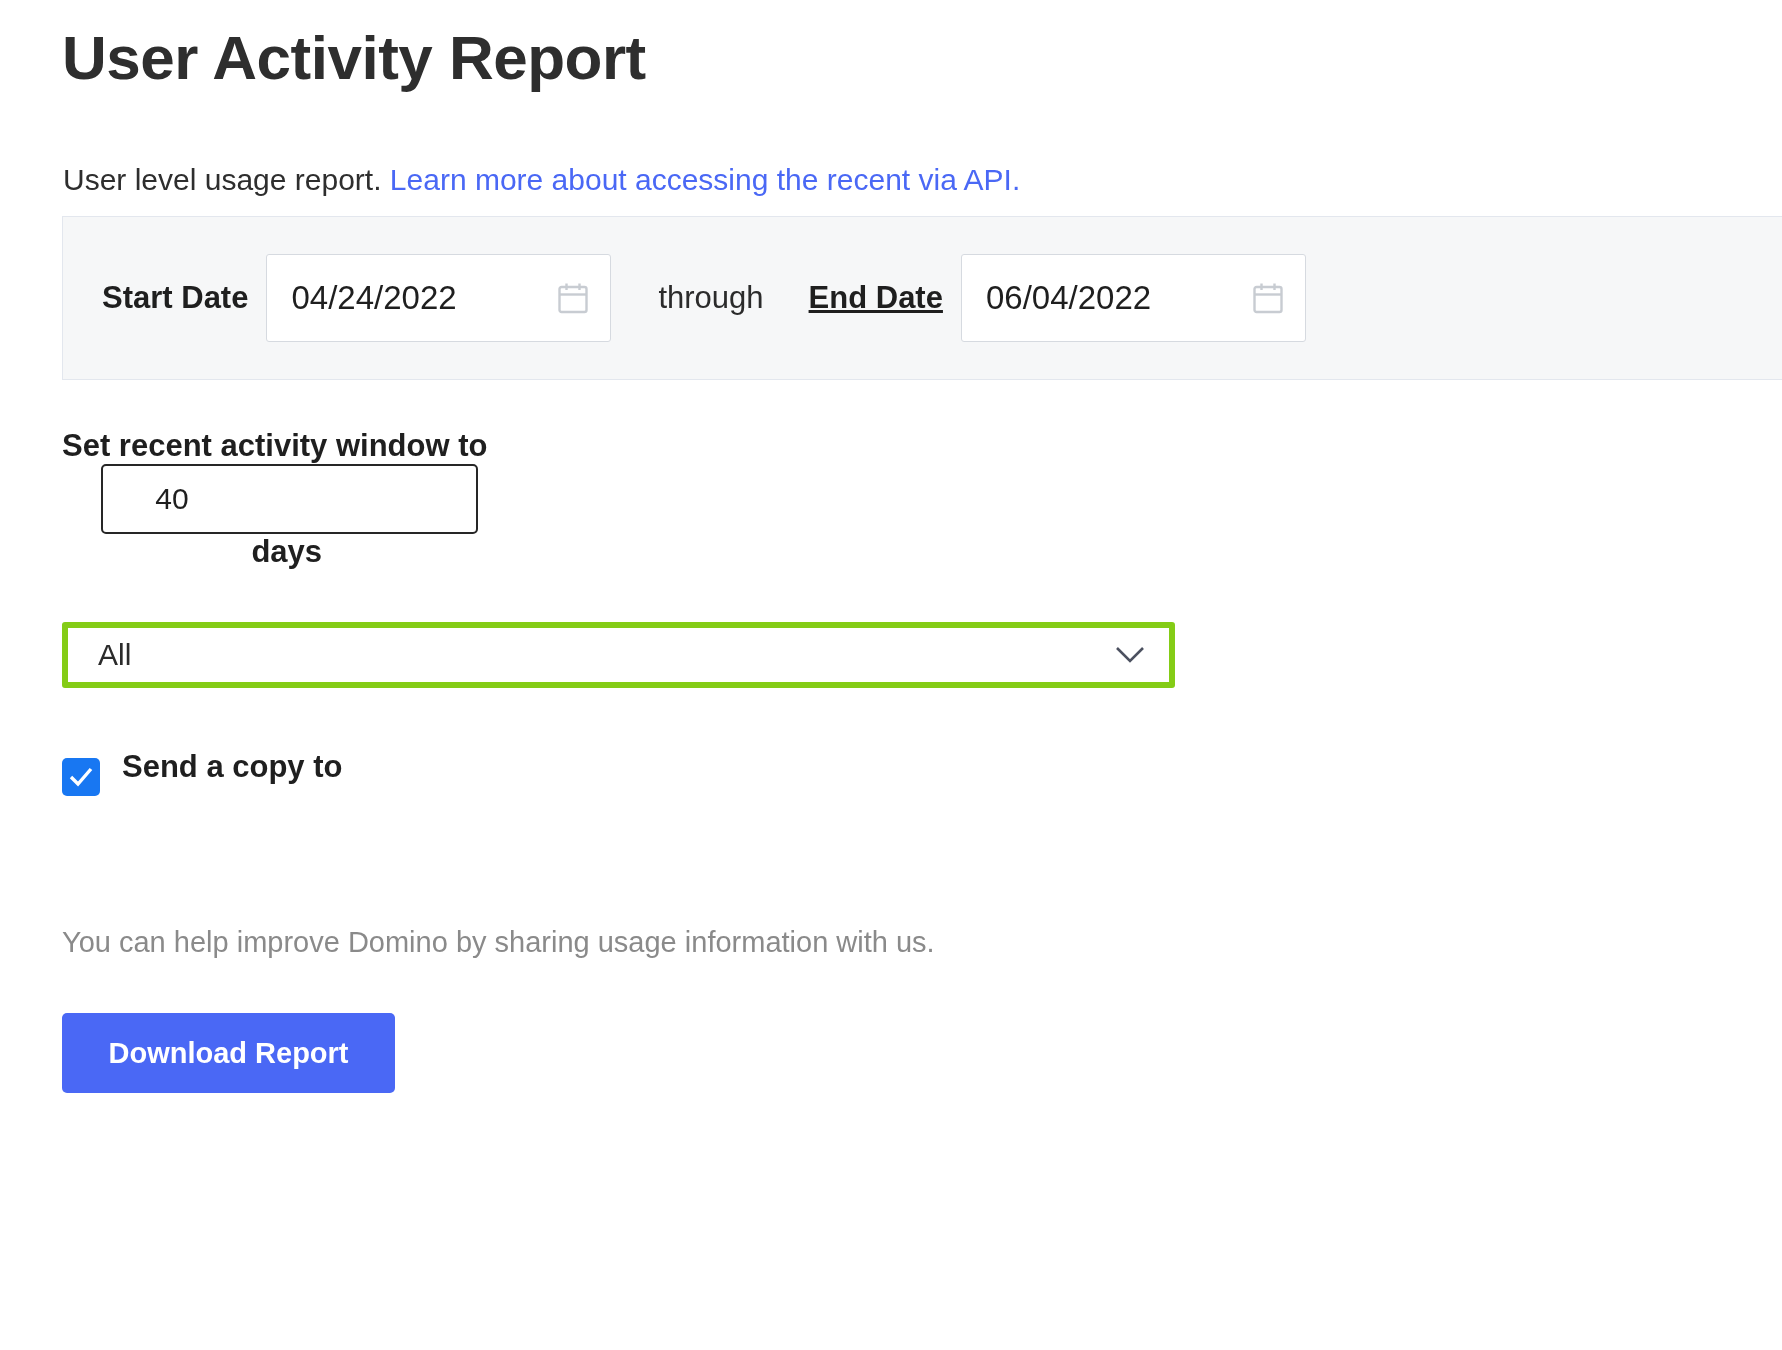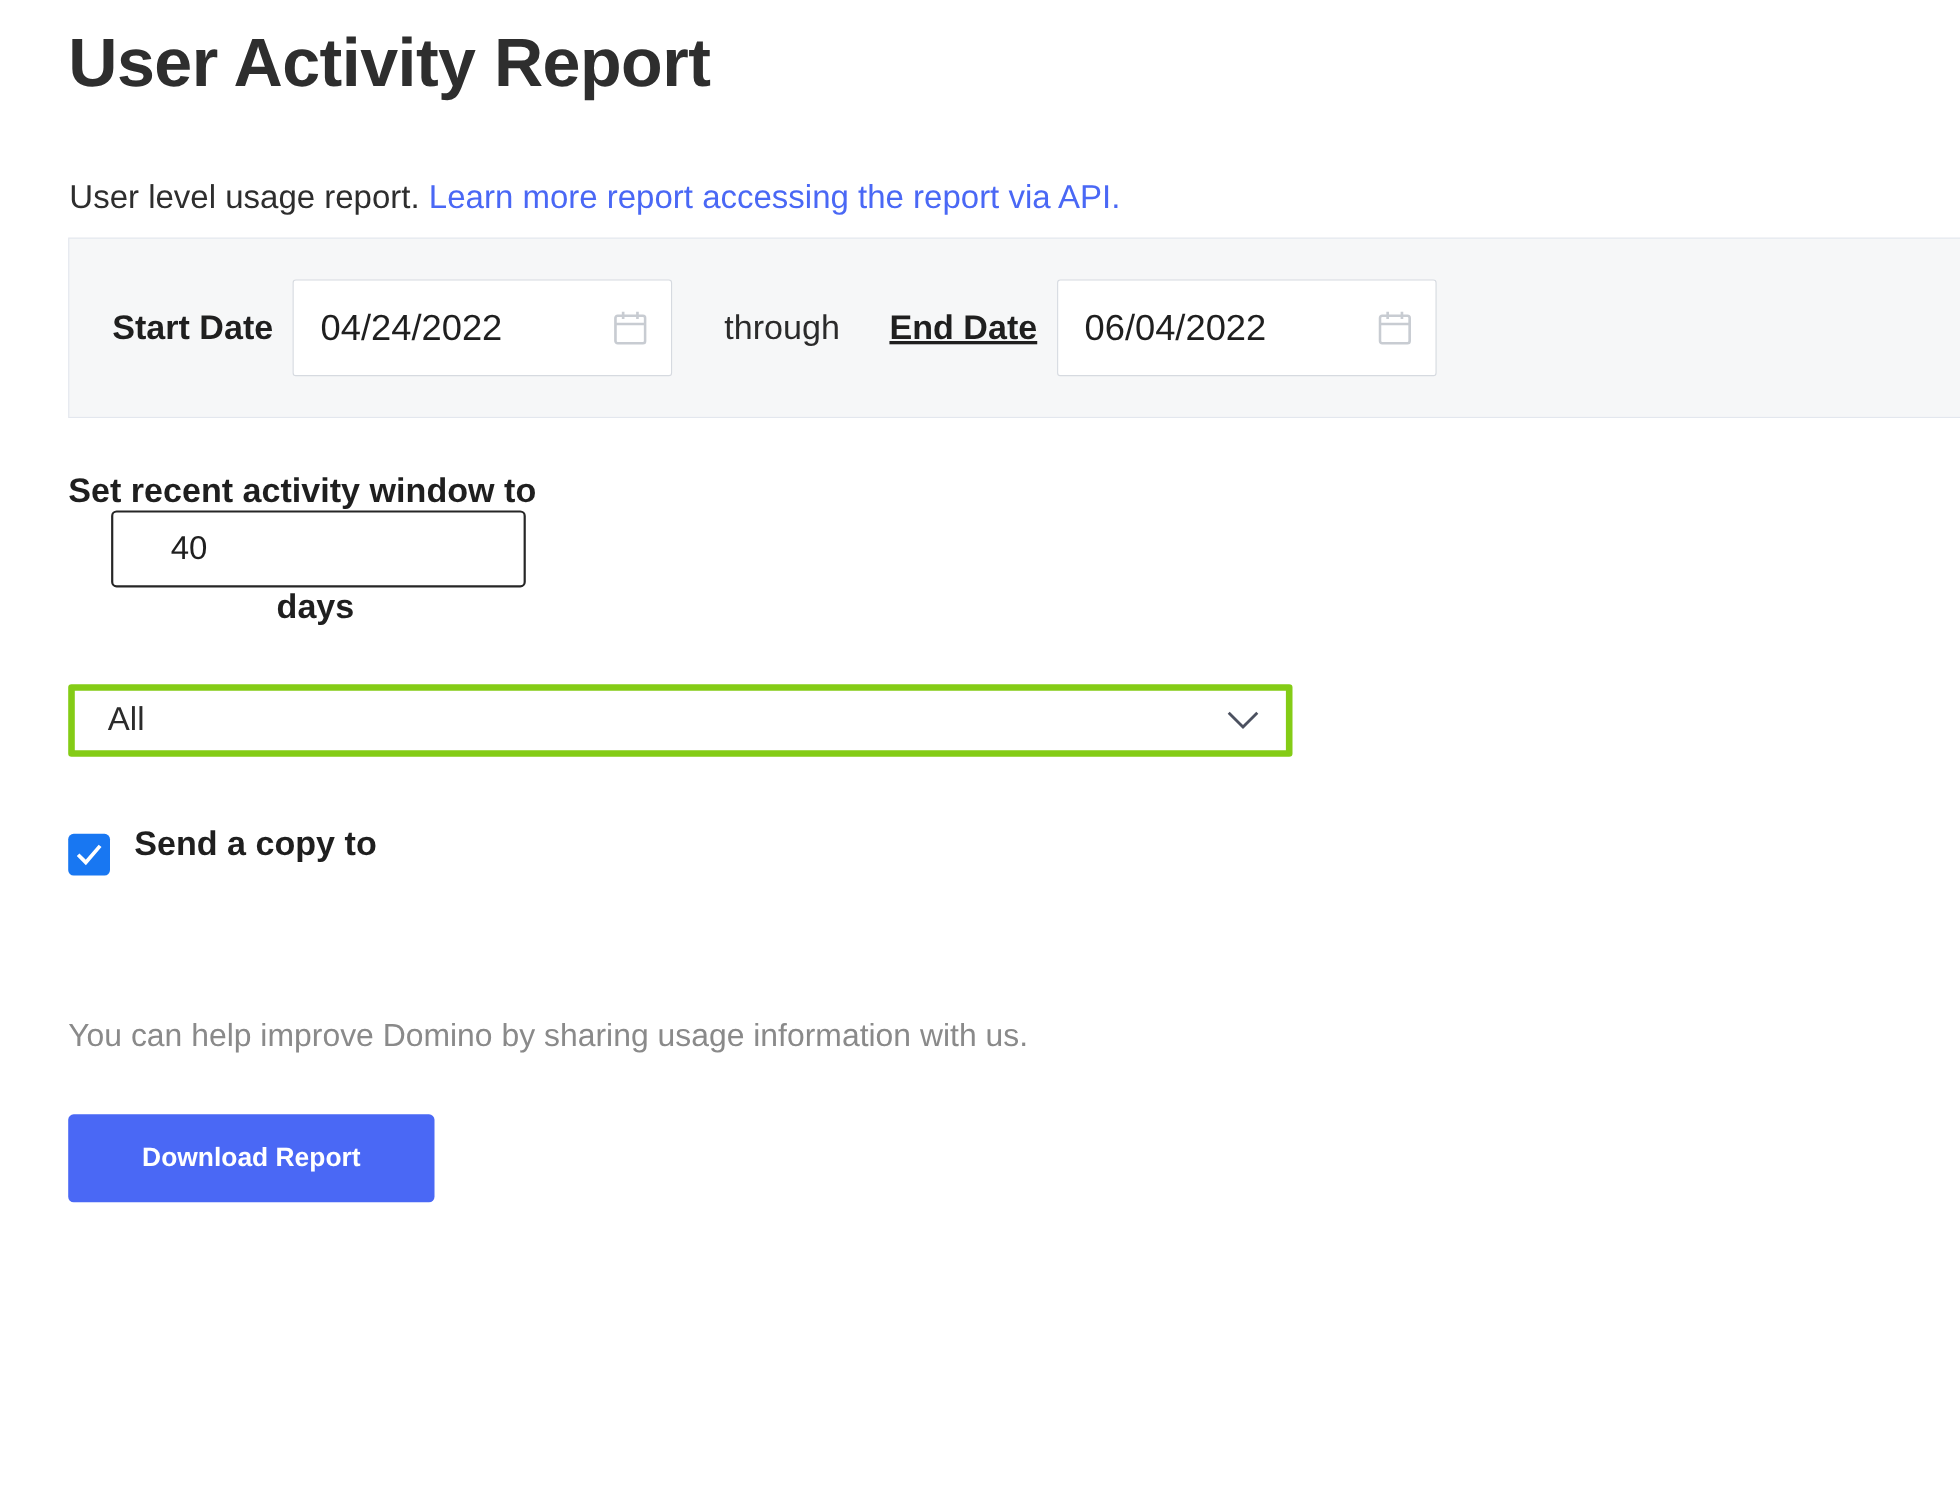--- a/index.html
+++ b/index.html
@@ -259,36 +259,36 @@
     position: absolute;
     left: 62px;
     top: 1013px;
     width: 333px;
     height: 80px;
     background: #4a68f5;
     border: none;
     border-radius: 5px;
     color: #ffffff;
     font-family: "Liberation Sans", sans-serif;
-    font-size: 24px;
+    font-size: 29px;
     font-weight: bold;
     cursor: pointer;
     padding: 0;
   }
 </style>
 </head>
 <body>
 
 <div class="page">
 
   <div class="page-title">User Activity Report</div>
 
   <div class="subtitle">
     <span>User level usage report.</span>
-    <span class="link">Learn more report accessing the report via API.</span>
+    <span class="link">Learn more about accessing the recent via API.</span>
   </div>
 
   <div class="date-panel">
     <div class="date-row">
 
       <span class="date-label lbl-start">Start Date</span>
 
       <div class="date-field">
         <span class="date-value">04/24/2022</span>
         <span class="cal-icon">

